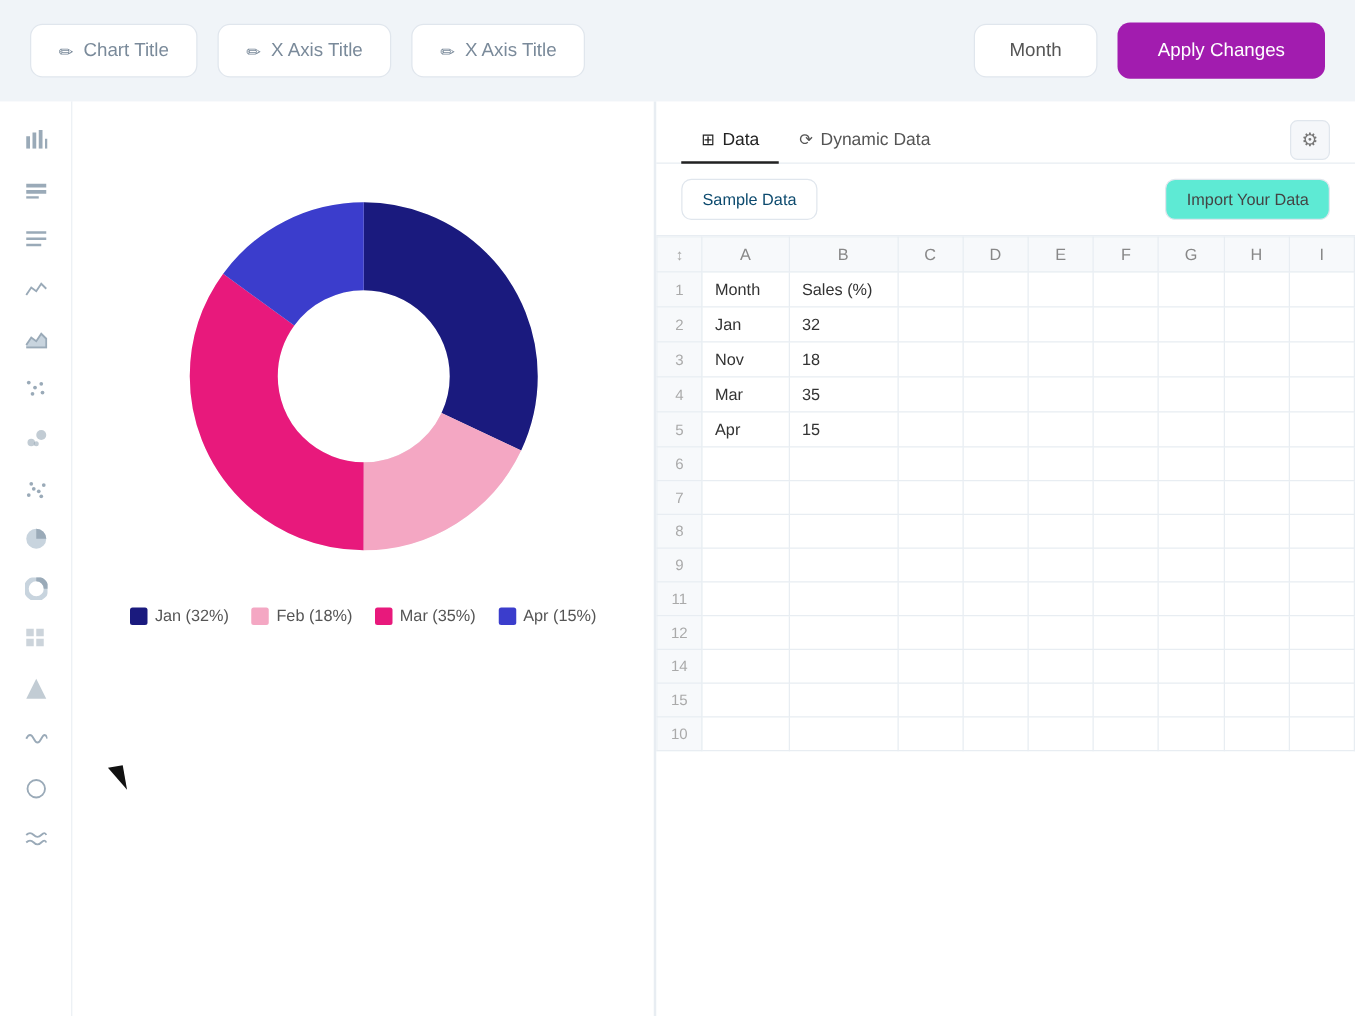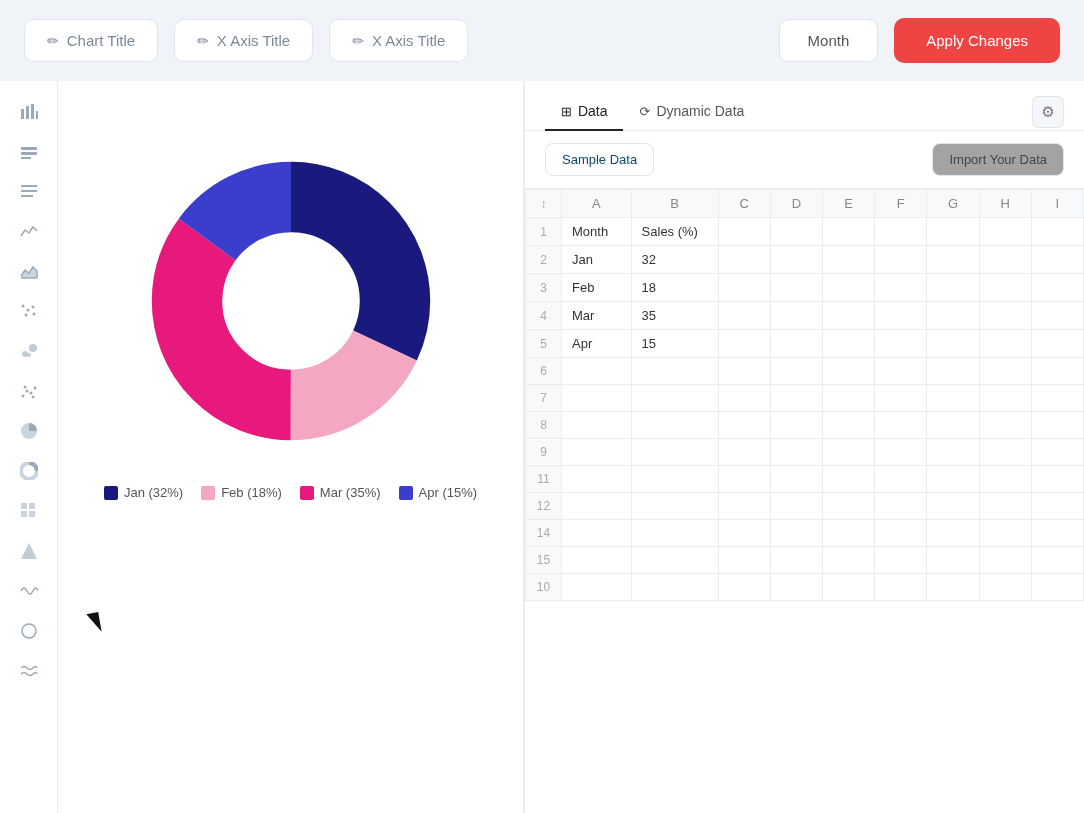--- a/index.html
+++ b/index.html
@@ -40,21 +40,21 @@
       margin-left: auto;
       background: #fff;
       border: 1.5px solid #e0e6ed;
       border-radius: 10px;
       padding: 12px 28px;
       font-size: 15px;
       color: #555;
       cursor: pointer;
     }
     .apply-btn {
-      background: #ef4444;
+      background: #a21caf;
       border: none;
       border-radius: 10px;
       padding: 14px 32px;
       font-size: 15px;
       color: #fff;
       cursor: pointer;
       font-weight: 500;
     }
 
     
@@ -194,21 +194,21 @@
     .sample-data-btn {
       background: #fff;
       border: 1.5px solid #e0e6ed;
       border-radius: 8px;
       padding: 8px 16px;
       font-size: 13px;
       color: #0c4a6e;
       cursor: pointer;
     }
     .import-btn {
-      background: #a3a3a3;
+      background: #5eead4;
       border: 1.5px solid #e0e6ed;
       border-radius: 8px;
       padding: 8px 16px;
       font-size: 13px;
       color: #444;
       cursor: pointer;
     }
 
     
     .spreadsheet {
@@ -491,21 +491,21 @@
               <td class="data-cell"></td>
               <td class="data-cell"></td>
               <td class="data-cell"></td>
               <td class="data-cell"></td>
               <td class="data-cell"></td>
               <td class="data-cell"></td>
               <td class="data-cell"></td>
             </tr>
             <tr>
               <td class="row-num">3</td>
-              <td class="data-cell col-a">Feb</td>
+              <td class="data-cell col-a">Nov</td>
               <td class="data-cell col-b">18</td>
               <td class="data-cell"></td>
               <td class="data-cell"></td>
               <td class="data-cell"></td>
               <td class="data-cell"></td>
               <td class="data-cell"></td>
               <td class="data-cell"></td>
               <td class="data-cell"></td>
             </tr>
             <tr>

